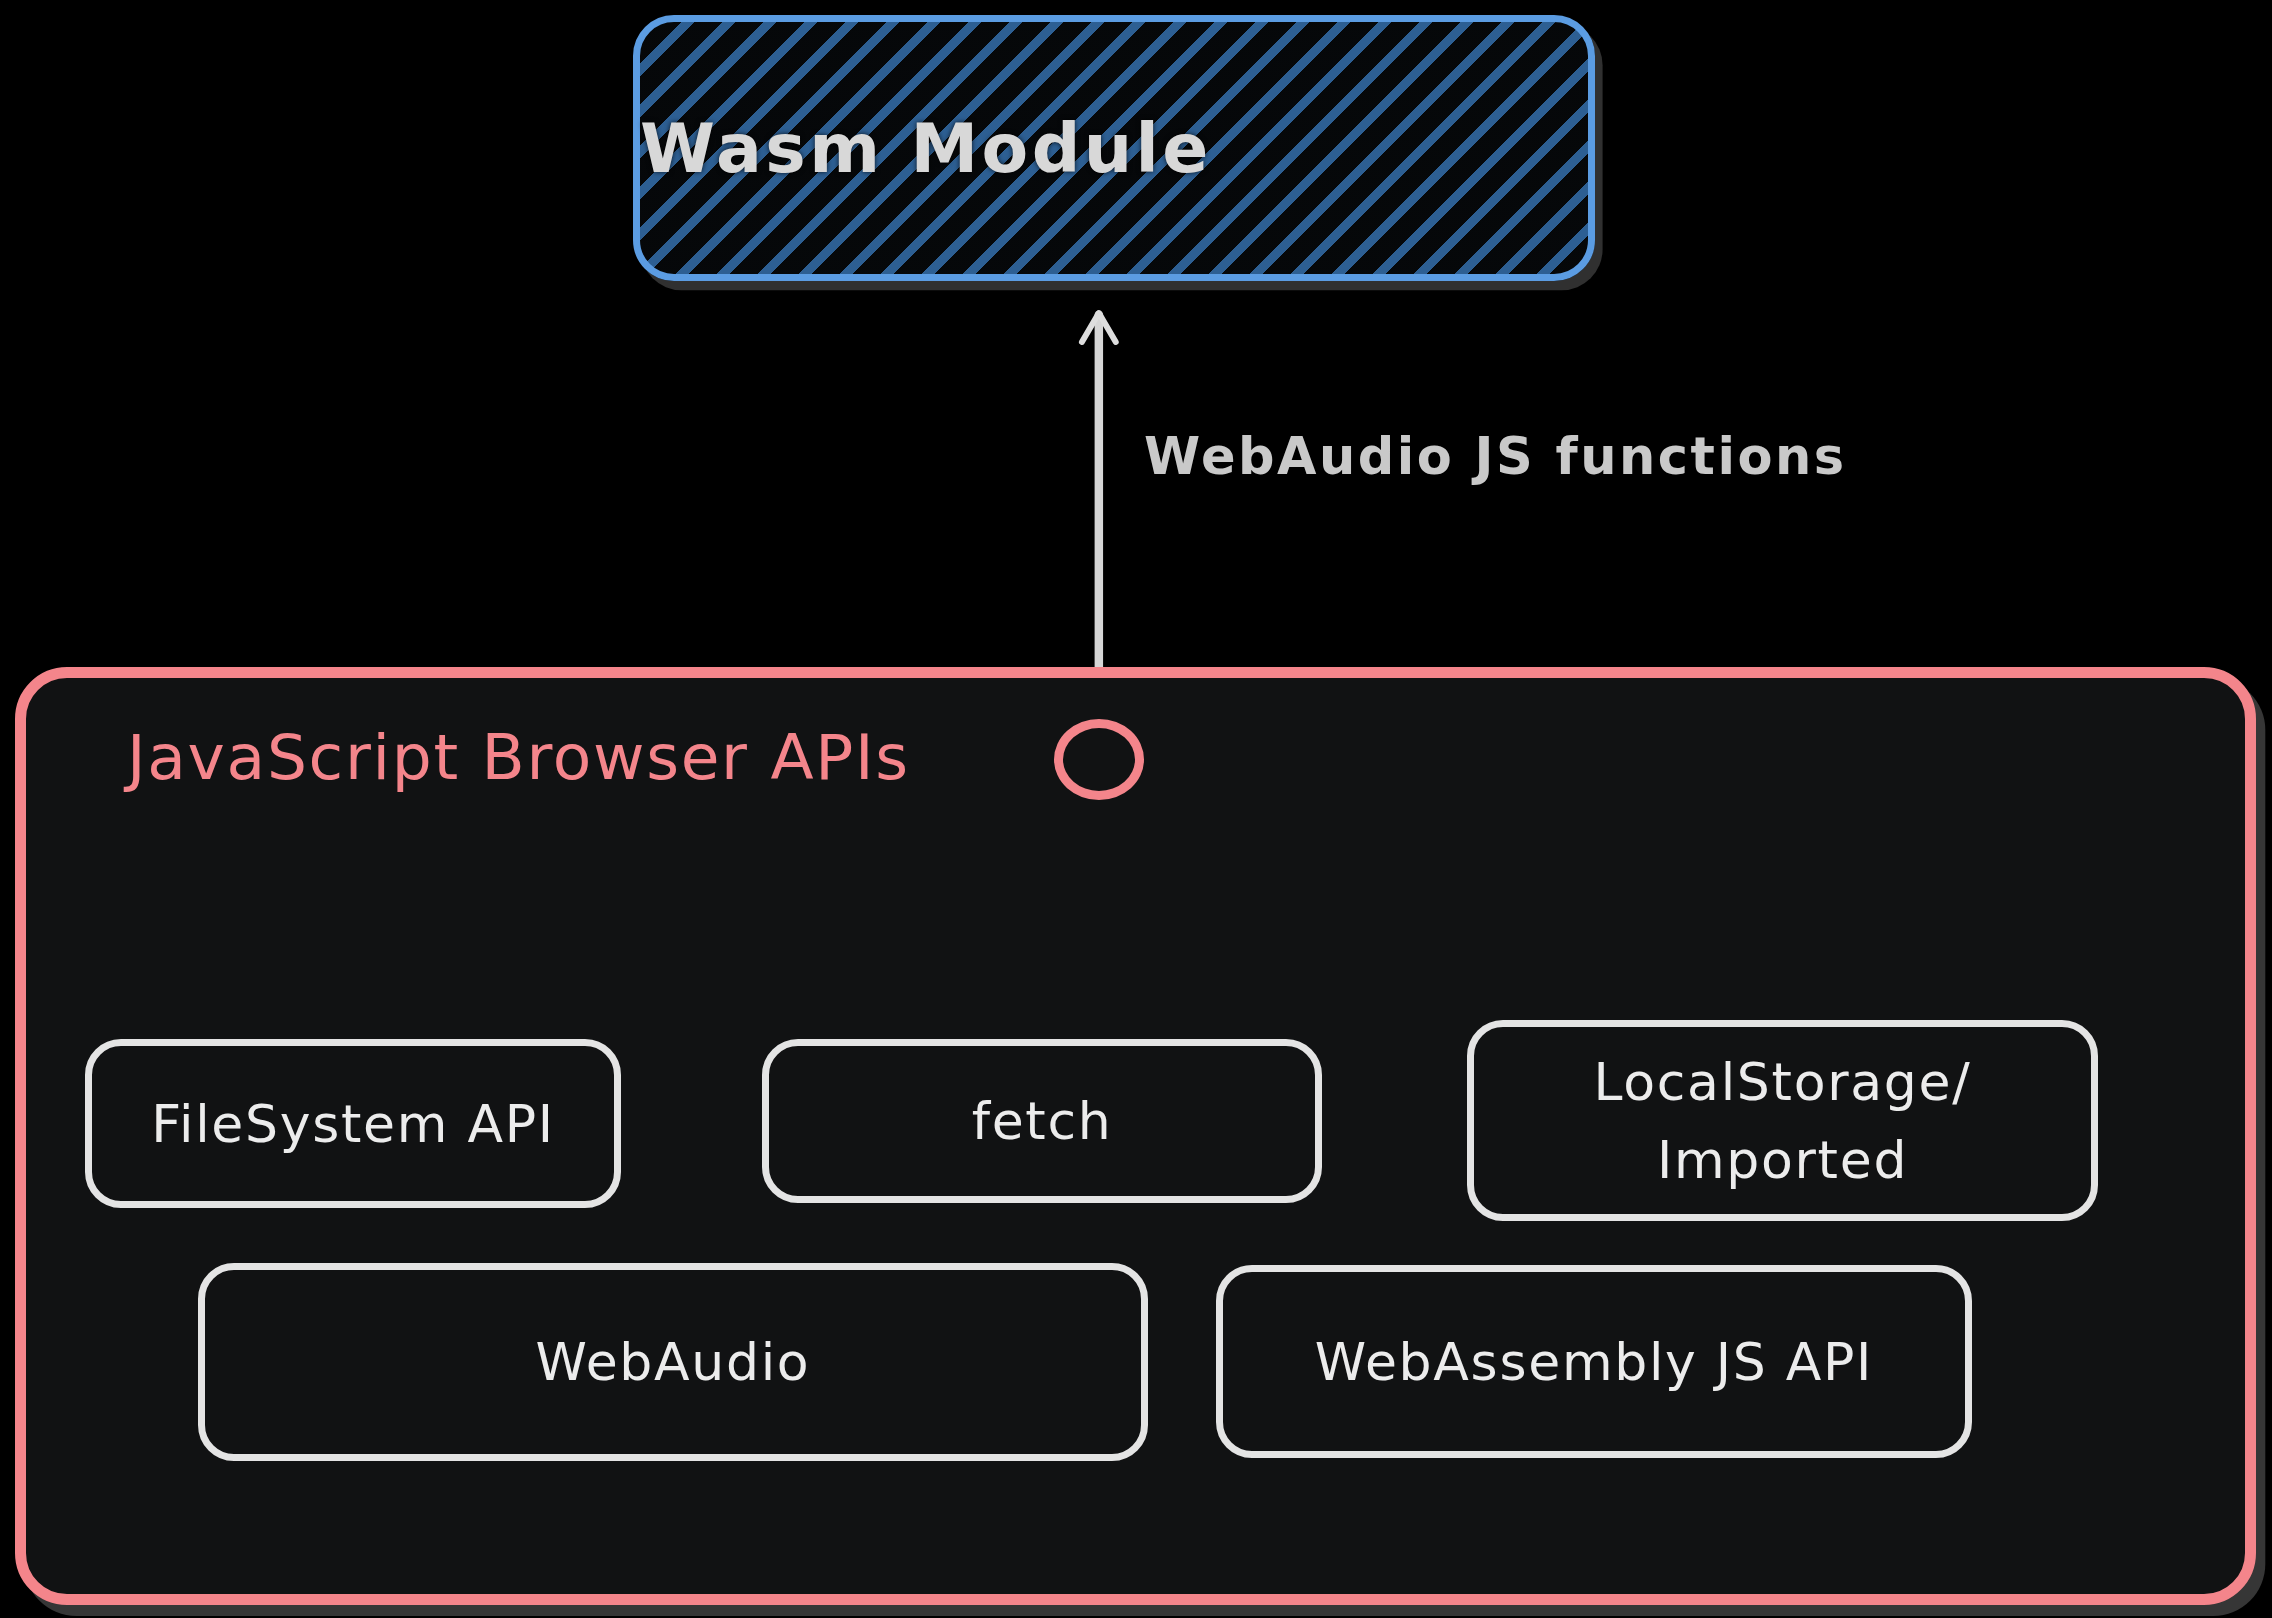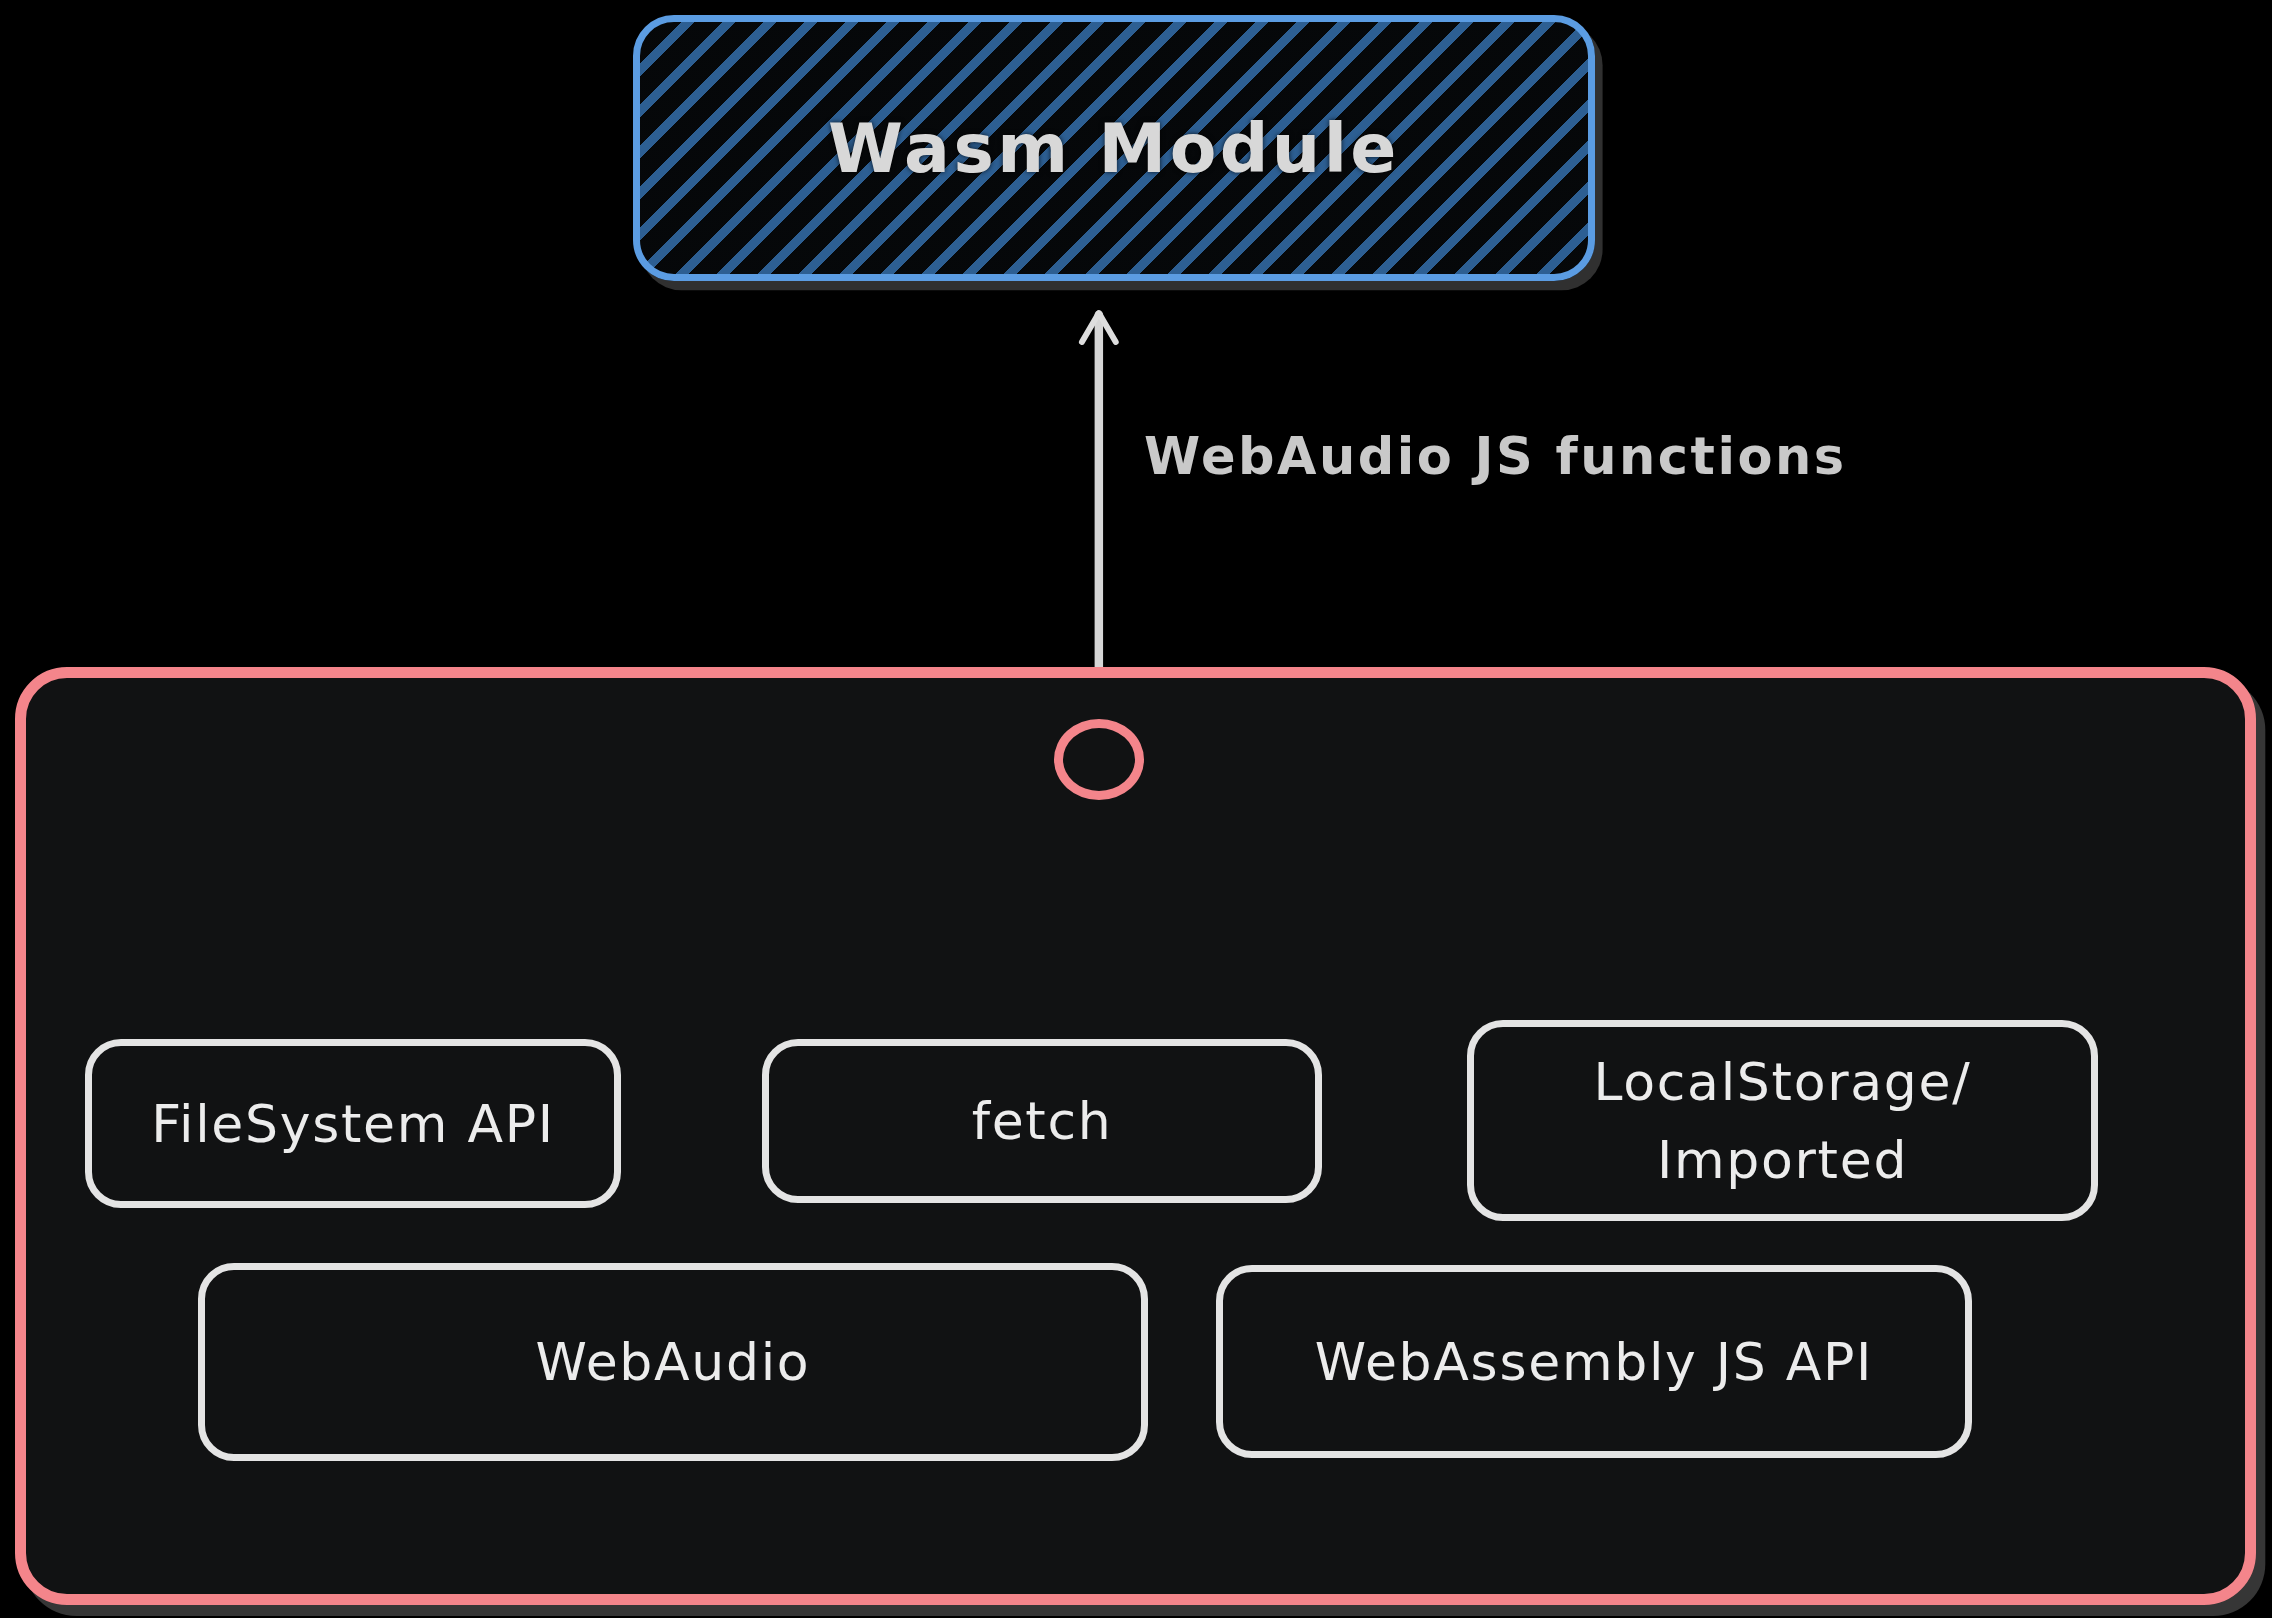--- a/index.html
+++ b/index.html
@@ -27,21 +27,21 @@
   
   .wasm-box{
     position:absolute;left:633px;top:15.2px;width:962px;height:266px;
     border:7.6px solid var(--wasm-border);
     border-radius:41px;
     background:
       repeating-linear-gradient(135deg,
         var(--wasm-hatch) 0px, var(--wasm-hatch) 9.3px,
         rgba(6,8,10,0.96) 9.3px, rgba(6,8,10,0.96) 29px);
     box-shadow:7.6px 9.3px 0 rgba(125,125,125,0.38);
-    display:flex;align-items:center;justify-content:center;
+    display:flex;align-items:center;justify-content:flex-start;
   }
   .wasm-label{
     color:#d8d8d8;font-size:68px;font-weight:bold;letter-spacing:3.4px;
     text-shadow:0 0 5.1px rgba(0,0,0,0.8);
   }
 
   
   .arrow-label{
     position:absolute;left:1144px;top:427px;
     color:var(--label-text);font-size:51px;font-weight:bold;letter-spacing:2.5px;
@@ -119,20 +119,21 @@
     <path class="dashed-arrow" d="M 1347 914 C 1560 985 1760 1090 1903 1196" marker-start="url(#chevStart)" marker-end="url(#chev)"></path>
   </svg>
 
   <div class="wasm-box">
     <span class="wasm-label">Wasm Module</span>
   </div>
 
   <div class="arrow-label">WebAudio JS functions</div>
 
   <div class="apis-container"></div>
+  <div class="apis-title">JavaScript Browser APIs</div>
 
   <div class="connector-circle"></div>
 
   <div class="api-box box-fetch">
     <span>fetch</span>
   </div>
 
   <div class="api-box box-filesystem">
     <span>FileSystem API</span>
   </div>

